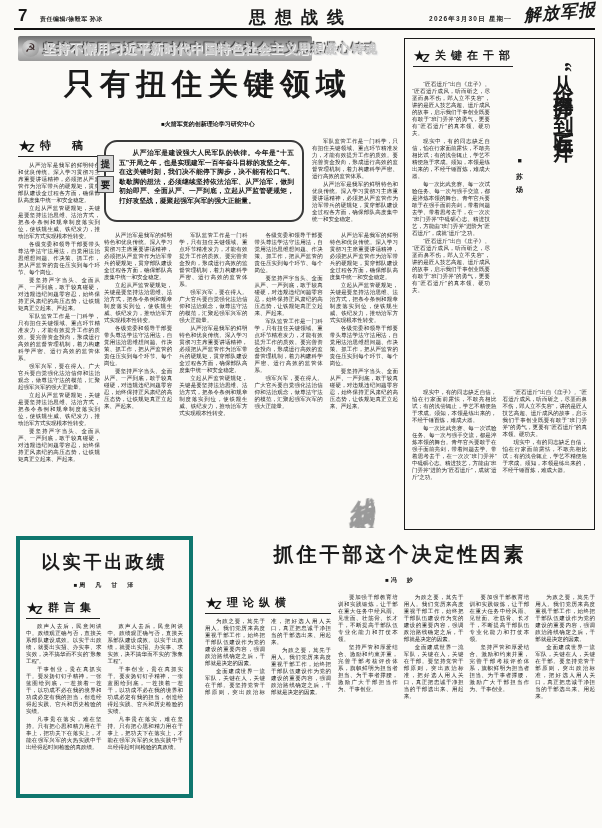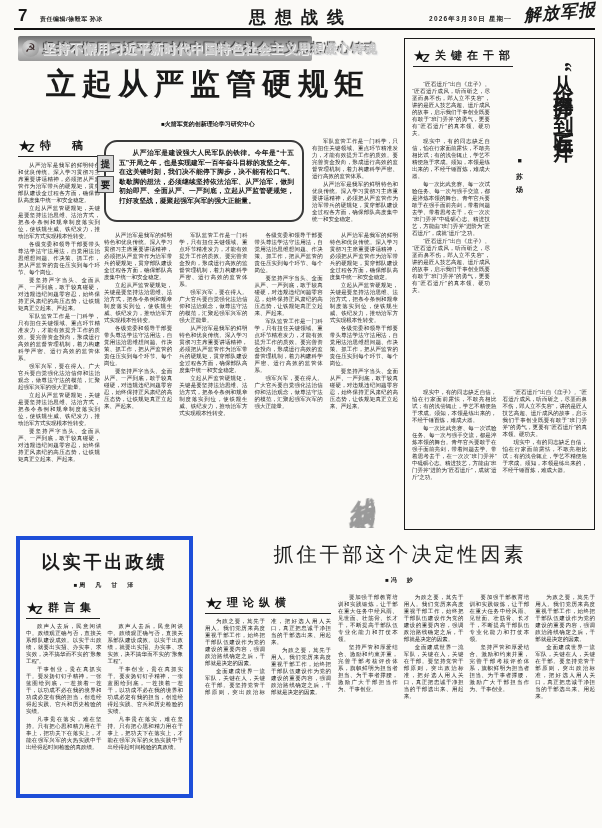--- a/index.html
+++ b/index.html
@@ -53,29 +53,29 @@
 
   
   .rightbox{position:absolute;left:404px;top:38px;width:191px;height:492px;border:1.5px solid #1a1a1a;box-sizing:border-box;background:#fbfaf7;}
   .rightbox .sechead{position:absolute;left:8px;top:8px;width:100px;}
   .rb-leftcol{position:absolute;left:7px;top:42px;width:78px;height:300px;}
   .rb-vhead{position:absolute;right:16px;top:20px;height:320px;writing-mode:vertical-rl;font-size:20px;font-weight:bold;font-family:"Liberation Serif",serif;letter-spacing:3px;}
   .rb-vauthor{position:absolute;right:70px;top:118px;writing-mode:vertical-rl;font-size:7px;font-weight:bold;letter-spacing:3px;}
   .rb-bottom{position:absolute;left:7px;right:7px;top:350px;height:130px;}
 
   
-  .redbox{position:absolute;left:16px;top:536px;width:177px;height:262px;border:4px solid #1d4ed8;box-sizing:border-box;background:#fbfaf7;padding:10px 6px 4px 6px;}
+  .redbox{position:absolute;left:16px;top:536px;width:177px;height:262px;border:4px solid #0f766e;box-sizing:border-box;background:#fbfaf7;padding:10px 6px 4px 6px;}
   .redbox .bl-head{text-align:center;font-size:18px;font-weight:bold;letter-spacing:3px;}
   .redbox .bl-author{text-align:center;font-size:6px;font-weight:bold;margin-top:7px;letter-spacing:2px;}
   .redbox .sechead{width:74px;margin-top:9px;}
   .redbox .tiny{margin-top:4px;height:168px;}
 
   
   .bottomright{position:absolute;left:205px;top:541px;width:390px;}
-  .br-head{text-align:center;font-size:20px;font-weight:normal;letter-spacing:3px;font-family:"Liberation Serif",serif;}
+  .br-head{text-align:center;font-size:20px;font-weight:bold;letter-spacing:3px;font-family:"Liberation Serif",serif;}
   .br-author{text-align:center;font-size:6px;font-weight:bold;margin-top:8px;letter-spacing:2px;}
   .br-content{display:flex;gap:7px;margin-top:9px;}
   .br-left{width:126px;flex:none;}
   .br-left .tiny{margin-top:4px;height:166px;}
   .br-right{flex:1;}
   .br-right .tiny{height:191px;column-count:4;column-gap:6px;}
 </style>
 </head>
 <body>
 
@@ -86,21 +86,21 @@
   <div class="ptitle">思想战线</div>
   <div class="dateline">2026年3月30日 星期一</div>
   <div class="masthead">解放军报</div>
   <div class="toprule"></div>
 
   <div class="banner">
     <span class="emblem">☭</span>
     <span class="banner-text">坚持不懈用习近平新时代中国特色社会主义思想凝心铸魂</span>
   </div>
 
-  <div class="mainhead">立起从严监管硬规矩</div>
+  <div class="mainhead">只有扭住关键领域</div>
   <div class="mainby">■火箭军党的创新理论学习研究中心</div>
 
   <div class="tegao">
     <div class="sechead">
       <span class="sechead-icon"><span class="st">★</span><span class="zz">Z</span></span>
       <span class="sechead-label">特　稿</span>
     </div>
     <div class="tiny">
       <p>从严治军是我军的鲜明特色和优良传统。深入学习贯彻习主席重要讲话精神，必须把从严监管作为治军带兵的硬规矩，贯穿部队建设全过程各方面，确保部队高度集中统一和安全稳定。</p>
       <p>立起从严监管硬规矩，关键是要坚持法治思维、法治方式，把条令条例和规章制度落实到位，使铁规生威、铁纪发力，推动治军方式实现根本性转变。</p>

